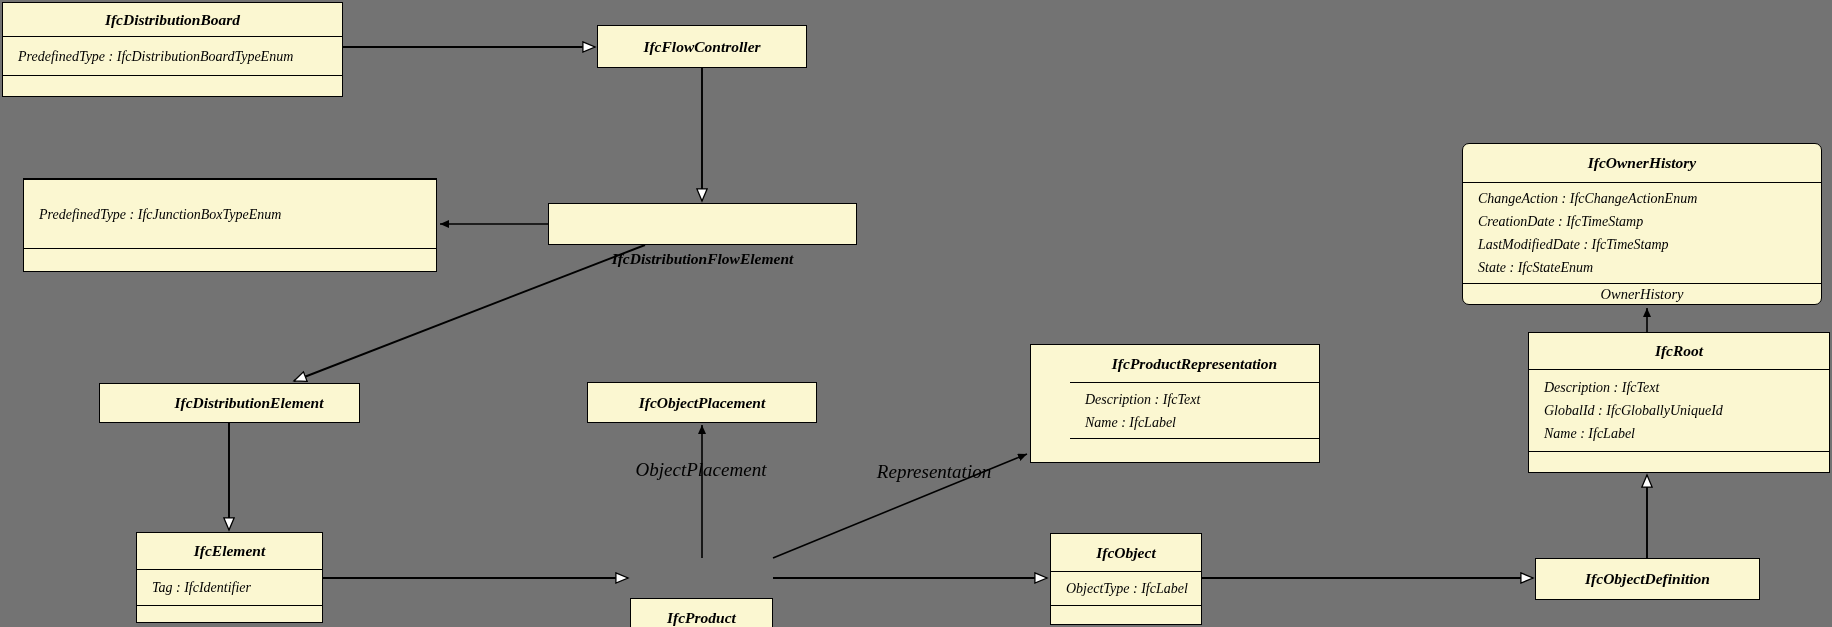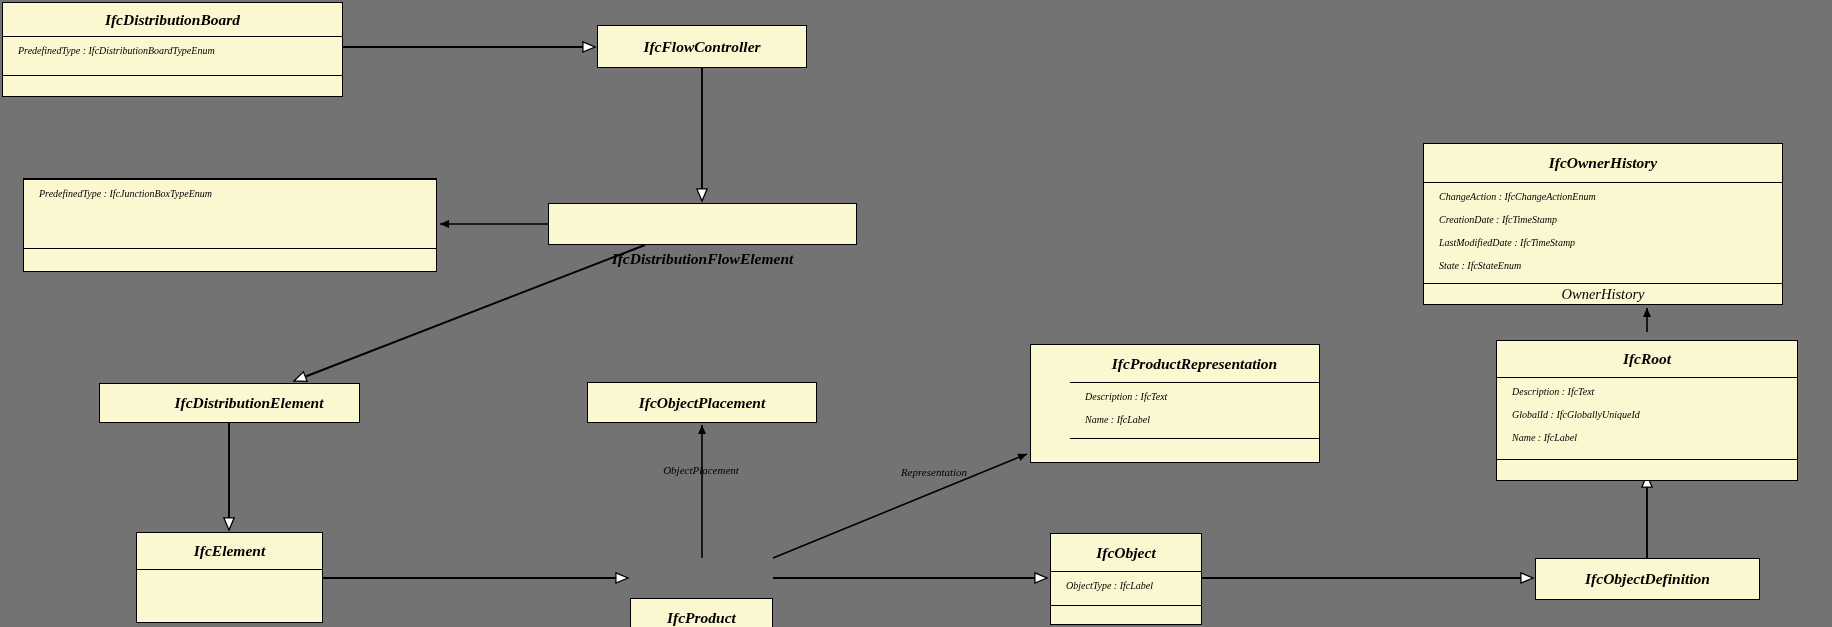--- a/index.html
+++ b/index.html
@@ -24,35 +24,35 @@
     flex-direction:column;
   }
   .uml-title {
     display:flex; align-items:center; justify-content:center;
     font-weight:bold; font-size:15.5px; color:#000;
     white-space:nowrap;
   }
   .uml-attrs {
     border-top:1.4px solid #000000;
     flex:1;
-    display:flex; flex-direction:column; 
+    display:flex; flex-direction:column; justify-content:center;
     padding:2px 6px 2px 15px;
-    font-size:10px; line-height:23px; color:#000;
+    font-size:14px; line-height:23px; color:#000;
     white-space:nowrap;
   }
   .uml-footer {
     border-top:1.4px solid #000000;
     display:flex; align-items:center; justify-content:center;
     font-size:14.5px; color:#000;
     white-space:nowrap;
   }
   .edge-label {
     position:absolute;
     transform:translate(-50%,-50%);
-    font-size:11px; color:#000;
+    font-size:19px; color:#000;
     white-space:nowrap;
   }
 </style>
 </head>
 <body>
 
 <div class="canvas">
   <svg id="edges-svg" viewBox="0 0 1832 627" xmlns="http://www.w3.org/2000/svg">
     <defs>
       <marker id="mTri" markerUnits="userSpaceOnUse" markerWidth="16" markerHeight="14" refX="13" refY="6" orient="auto">
@@ -88,21 +88,21 @@
       </div>
       <div class="uml-box" style="left: 23px; top: 178px; width: 414px; height: 94px;">
         <div class="uml-attrs">
           <div>PredefinedType : IfcJunctionBoxTypeEnum</div>
         </div>
         <div class="uml-footer" style="height: 22px;"></div>
       </div>
       <div class="uml-box" style="left: 548px; top: 203px; width: 309px; height: 42px;">
         <div class="uml-title" style="flex: 1 1 0%; margin-top: 46px;">IfcDistributionFlowElement</div>
       </div>
-      <div class="uml-box" style="left: 1423px; top: 143px; width: 360px; height: 162px;">
+      <div class="uml-box" style="left: 1462px; top: 143px; width: 360px; height: 162px; border-radius: 7px;">
         <div class="uml-title" style="height: 38px;">IfcOwnerHistory</div>
         <div class="uml-attrs">
           <div>ChangeAction : IfcChangeActionEnum</div>
           <div>CreationDate : IfcTimeStamp</div>
           <div>LastModifiedDate : IfcTimeStamp</div>
           <div>State : IfcStateEnum</div>
         </div>
         <div class="uml-footer" style="height: 20px;">OwnerHistory</div>
       </div>
       <div class="uml-box" style="left: 99px; top: 383px; width: 261px; height: 40px;">
@@ -112,31 +112,34 @@
         <div class="uml-title" style="flex: 1 1 0%;">IfcObjectPlacement</div>
       </div>
       <div class="uml-box" style="left: 1030px; top: 344px; width: 290px; height: 119px; padding-left: 39px;">
         <div class="uml-title" style="height: 37px;">IfcProductRepresentation</div>
         <div class="uml-attrs">
           <div>Description : IfcText</div>
           <div>Name : IfcLabel</div>
         </div>
         <div class="uml-footer" style="height: 23px;"></div>
       </div>
-      <div class="uml-box" style="left: 1496px; top: 332px; width: 302px; height: 141px; margin-top: 8px;">
+      <div class="uml-box" style="left: 1528px; top: 332px; width: 302px; height: 141px;">
         <div class="uml-title" style="height: 36px;">IfcRoot</div>
         <div class="uml-attrs">
           <div>Description : IfcText</div>
           <div>GlobalId : IfcGloballyUniqueId</div>
           <div>Name : IfcLabel</div>
         </div>
         <div class="uml-footer" style="height: 20px;"></div>
       </div>
       <div class="uml-box" style="left: 136px; top: 532px; width: 187px; height: 91px;">
         <div class="uml-title" style="height: 36px;">IfcElement</div>
+        <div class="uml-attrs">
+          <div>Tag : IfcIdentifier</div>
+        </div>
         <div class="uml-footer" style="height: 16px;"></div>
       </div>
       <div class="uml-box" style="left: 630px; top: 558px; width: 143px; height: 40px; margin-top: 40px;">
         <div class="uml-title" style="flex: 1 1 0%;">IfcProduct</div>
       </div>
       <div class="uml-box" style="left: 1050px; top: 533px; width: 152px; height: 92px;">
         <div class="uml-title" style="height: 37px;">IfcObject</div>
         <div class="uml-attrs">
           <div>ObjectType : IfcLabel</div>
         </div>

